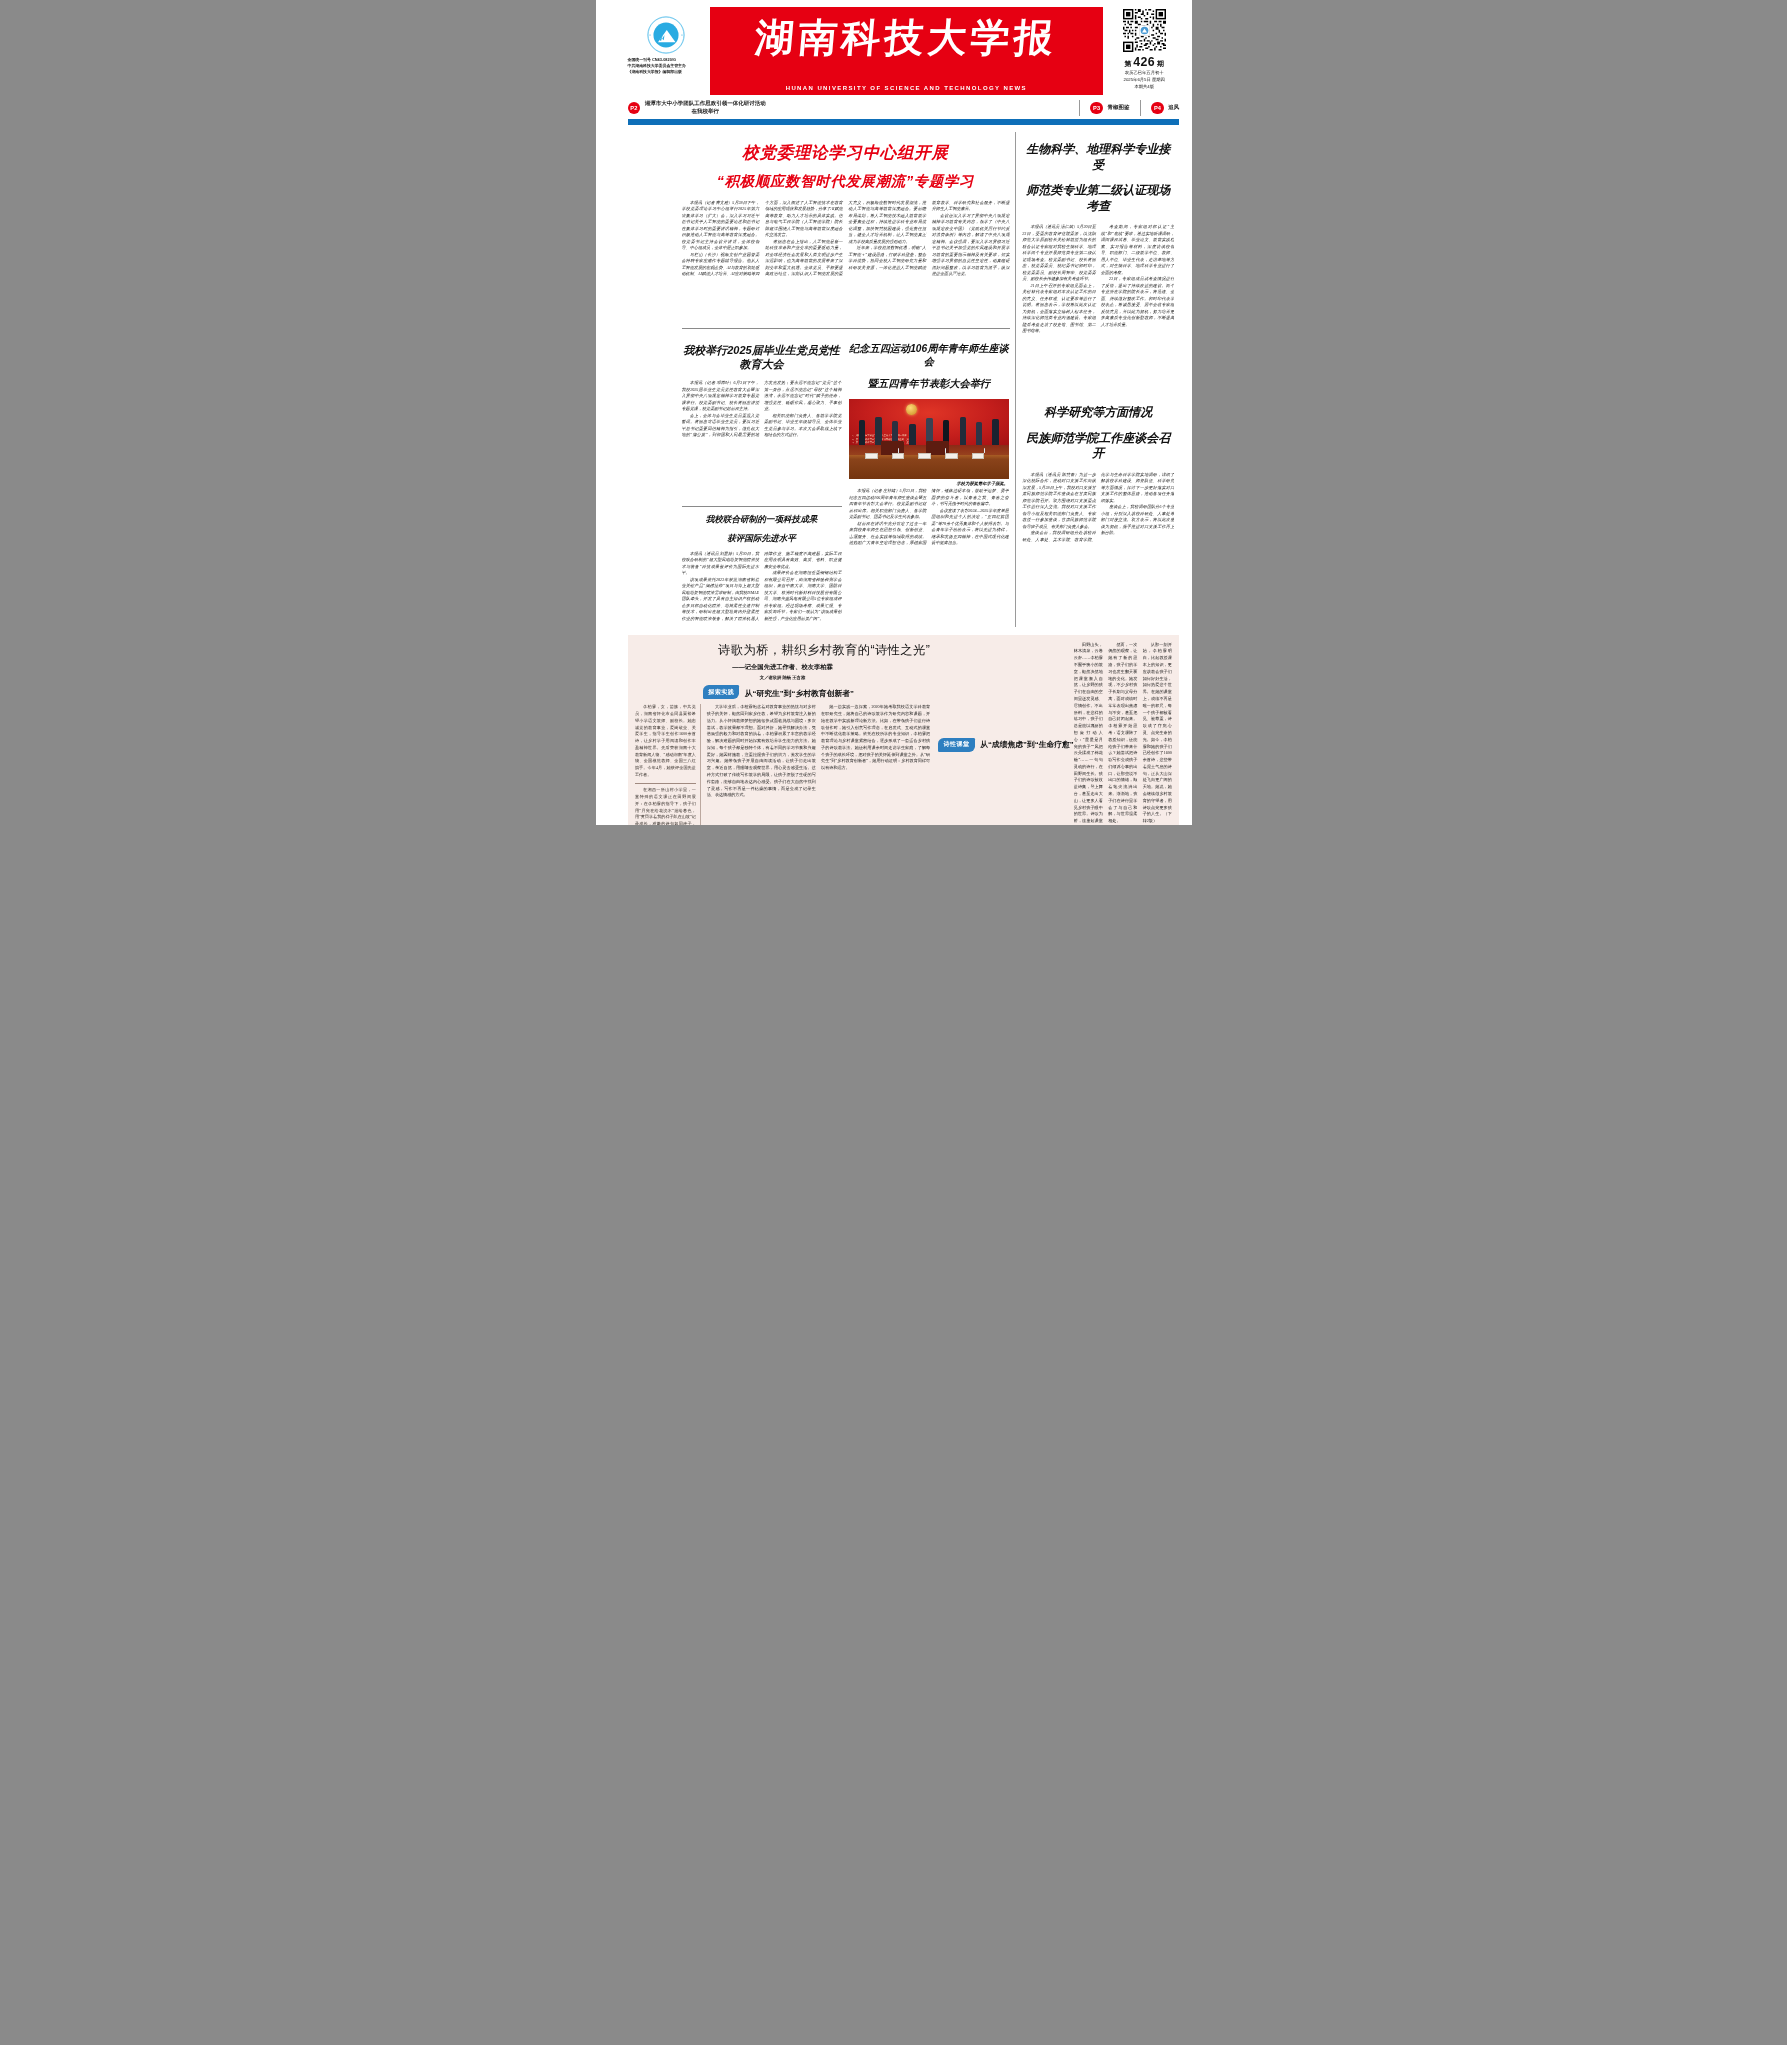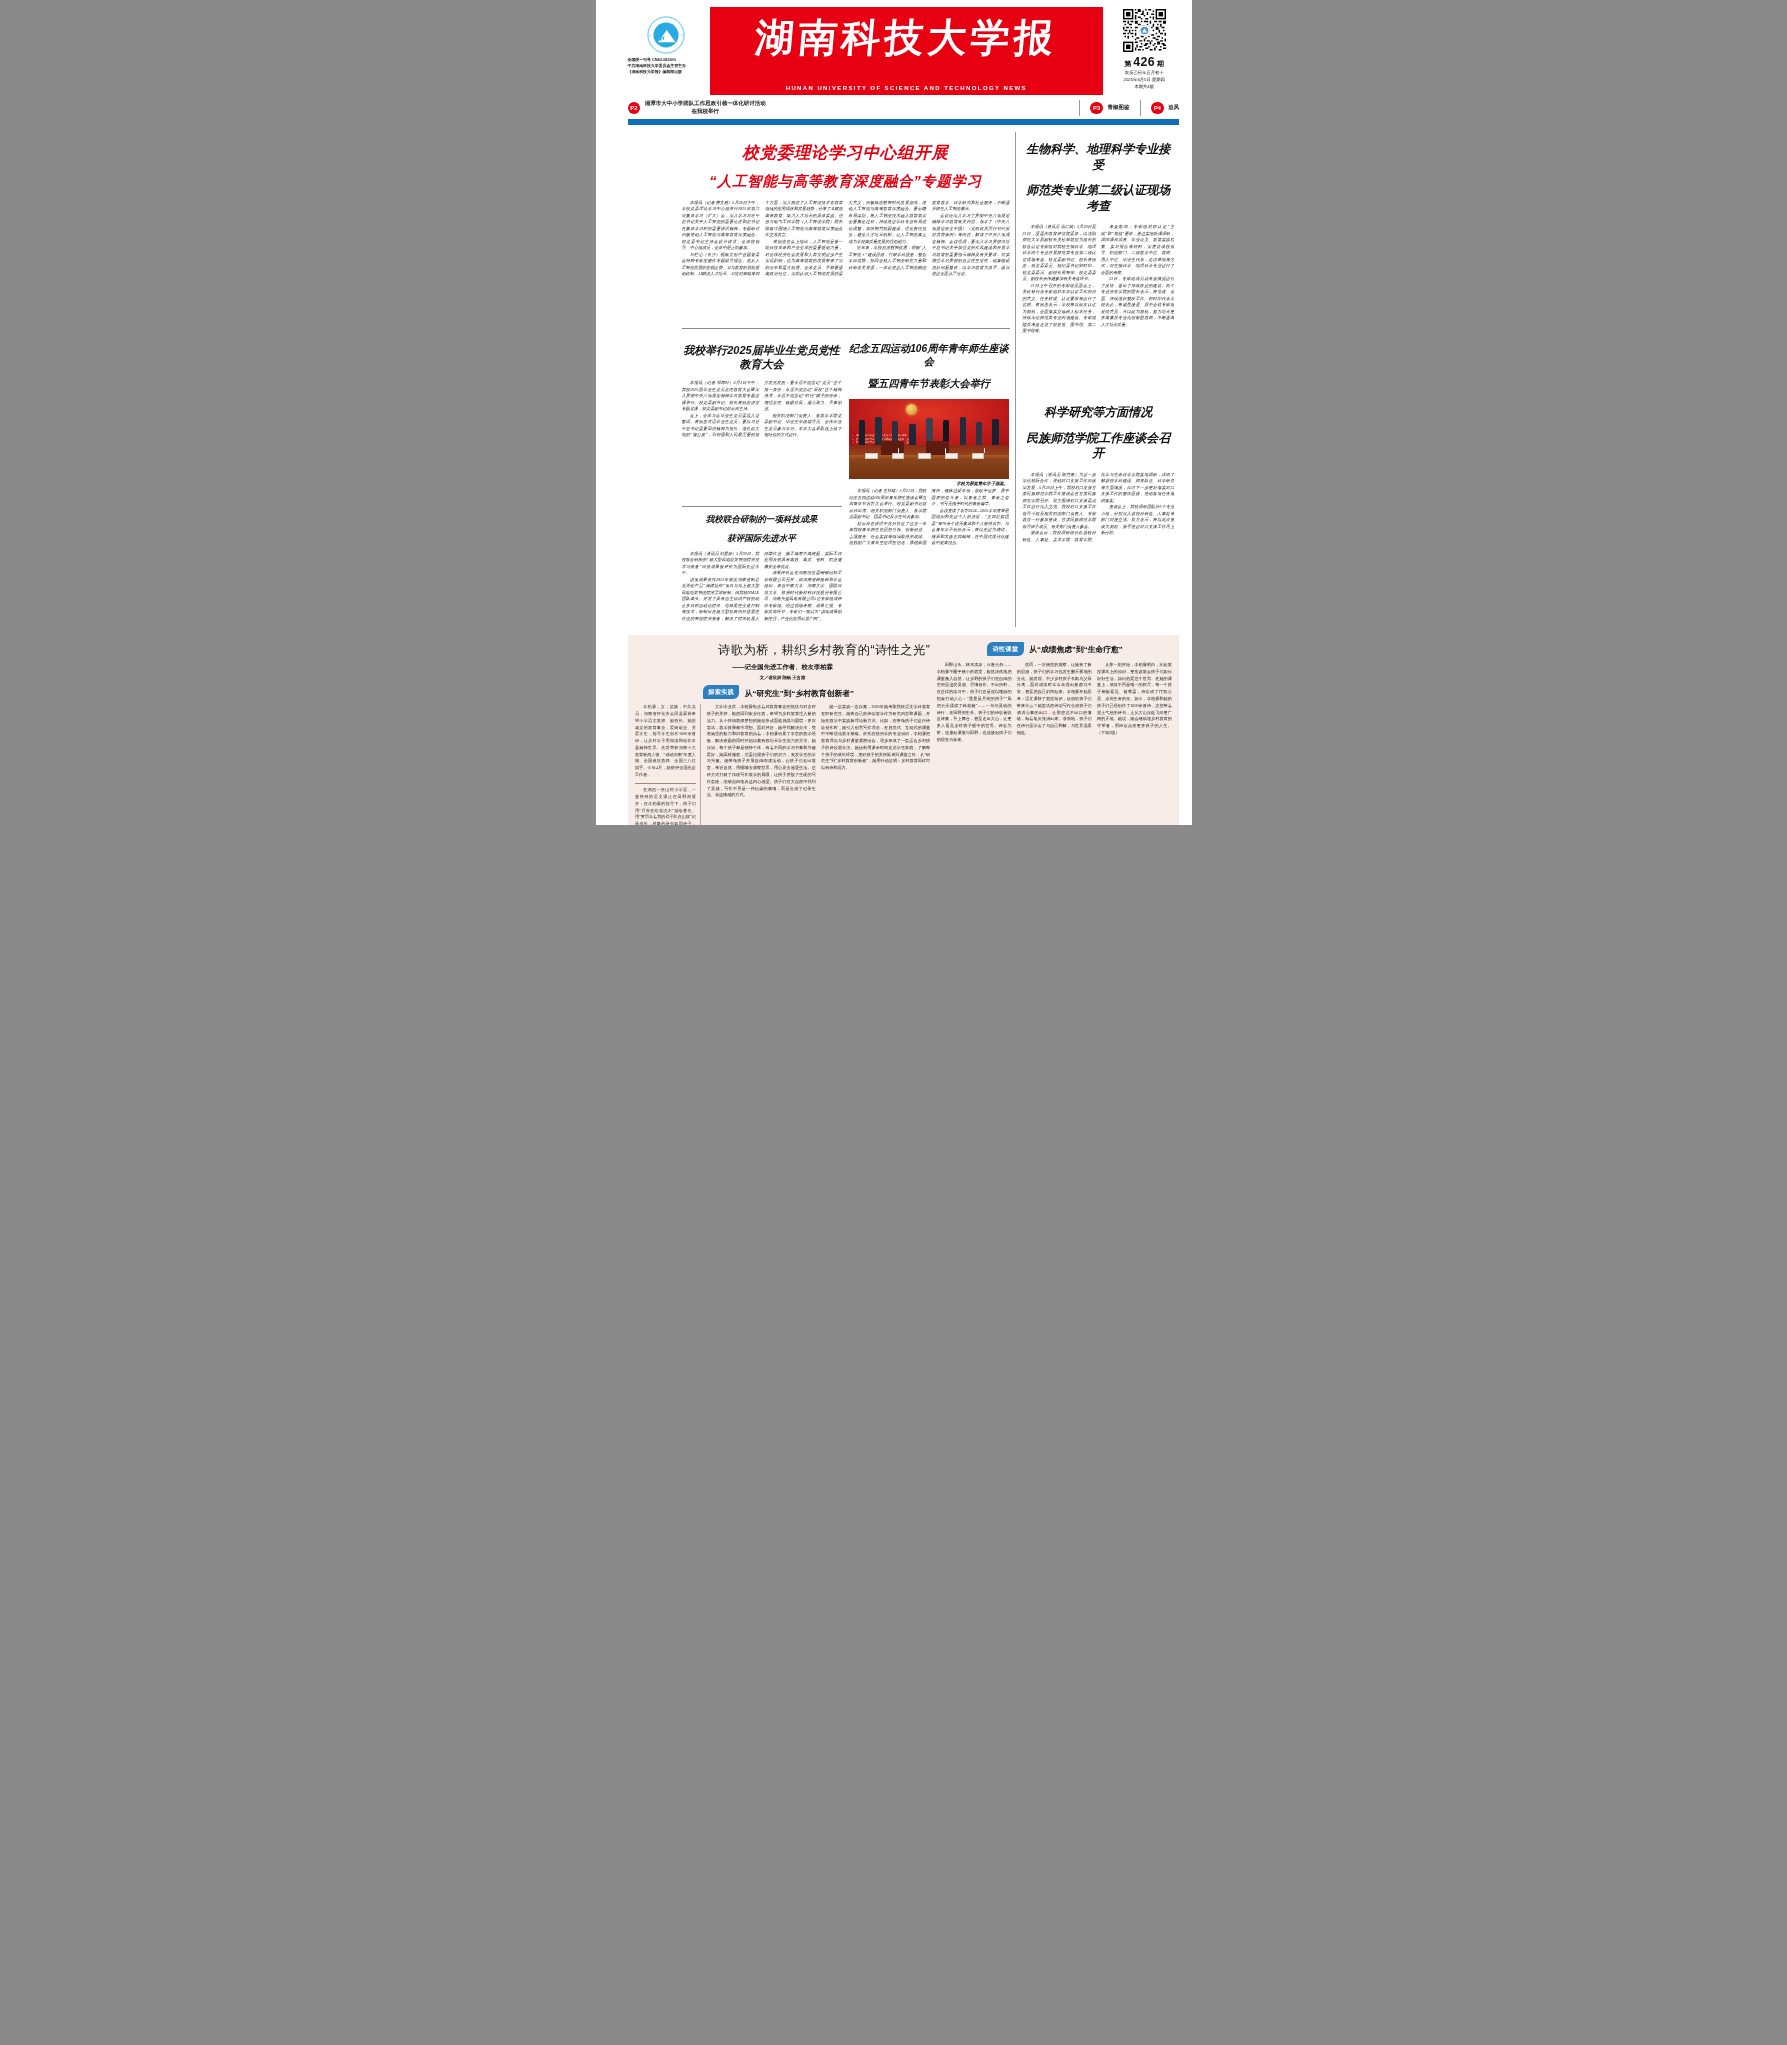--- a/index.html
+++ b/index.html
@@ -100,21 +100,21 @@
   .badge-row{display:flex;align-items:center;gap:5.3px;}
   .f-left .badge-row{margin:4.9px 0 4.9px 68px;align-items:flex-end;}
   .badge{background:#2e7fc0;color:#fff;font-weight:bold;font-size:6.1px;padding:2.5px 5.3px;
          border-radius:5.7px 1.2px 5.7px 1.2px;font-family:"Liberation Sans",sans-serif;letter-spacing:0.4px;}
   .badge-title{font-size:7.8px;font-weight:900;font-family:"Liberation Sans",sans-serif;}
   .f-cols{display:flex;gap:5.3px;flex:1;overflow:hidden;text-align:justify;font-size:4.1px;line-height:6.8px;}
   .intro-col{width:61px;flex:0 0 auto;border-right:0.4px solid #bbac a5;border-right:0.4px solid #bba89f;
              padding-right:4.5px;color:#2b2520;}
   .intro-col p+p{margin-top:3.7px;padding-top:3.7px;border-top:0.4px solid #a08a80;}
   .fcol{flex:1;}
-  .f-right{flex:1;display:flex;flex-direction:column;align-items:center;}
+  .f-right{flex:1;display:flex;flex-direction:row;}
   .f-right .badge-row{margin:0.8px 0 5.7px 1.6px;}
 </style>
 </head>
 <body>
 
 <div class="page">
 
   <header class="masthead">
     <div class="mh-left">
       <svg class="logo" viewBox="0 0 100 100">
@@ -192,21 +192,21 @@
       <span class="teaser-text">追风</span>
     </div>
   </nav>
   <div class="blue-bar"></div>
 
   <main class="content">
     <section class="left-block">
 
       <article>
         <h1 class="a1-h a1-h1">校党委理论学习中心组开展</h1>
-        <h1 class="a1-h a1-h2">“人工智能与高等教育深度融合”专题学习</h1>
+        <h1 class="a1-h a1-h2">“积极顺应数智时代发展潮流”专题学习</h1>
         <div class="body-cols a1-body">
             <p class="para">本报讯（记者 曹文雅）5月28日下午，学校党委理论学习中心组举行2025年第六次集体学习（扩大）会，深入学习习近平总书记关于人工智能的重要论述和总书记在集体学习时的重要讲话精神，专题研讨积极推动人工智能与高等教育深度融合。校党委书记主持会议并讲话，全体校领导、中心组成员，全体中层正职参加。</p>
             <p class="para">马栏山（长沙）视频文创产业园管委会特聘专家应邀作专题辅导报告。他从人工智能发展的宏观态势、AI与教育的双轮驱动机制、AI赋能人才培养、AI应对策略等四个方面，深入阐述了人工智能技术在教育领域的应用现状和发展趋势，分享了AI赋能高等教育、助力人才培养的具体实践。信息与电气工程学院（人工智能学院）院长陈超洋围绕人工智能与高等教育深度融合作交流发言。</p>
             <p class="para">蒋丽忠在会上指出，人工智能是新一轮科技革命和产业变革的重要驱动力量，对全球经济社会发展和人类文明进步产生深远影响，也为高等教育的发展带来了深刻变革和重大机遇。全体党员、干部要提高政治站位，深刻认识人工智能发展的重大意义，积极顺应数智时代发展潮流，推动人工智能与高等教育深度融合。要前瞻布局谋划，将人工智能技术融入教育教学全要素全过程，持续推进学科专业布局优化调整，加快智慧校园建设，强化责任担当，健全人才培养机制，让人工智能真正成为学校高质量发展的强劲动力。</p>
             <p class="para">近年来，学校抢抓数智机遇，明确“人工智能＋”建设思路，打破学科壁垒，整合学科优势，协同全校人工智能研究力量和科研攻关资源，一体化推进人工智能赋能教育教学、科学研究和社会服务，不断提升师生人工智能素养。</p>
             <p class="para">会议还深入学习了贯彻中央八项规定精神学习教育有关内容，领学了《中央八项规定改变中国》《党政机关厉行节约反对浪费条例》等内容，解读了中央八项规定精神。会议强调，要深入学习贯彻习近平总书记关于加强党的作风建设和开展学习教育的重要指示精神及有关要求，切实增强学习贯彻的自觉性坚定性，动真碰硬抓好问题整改，以学习教育为抓手，纵深推进全面从严治党。</p>
           </div>
       </article>
 
       <hr class="rule">

